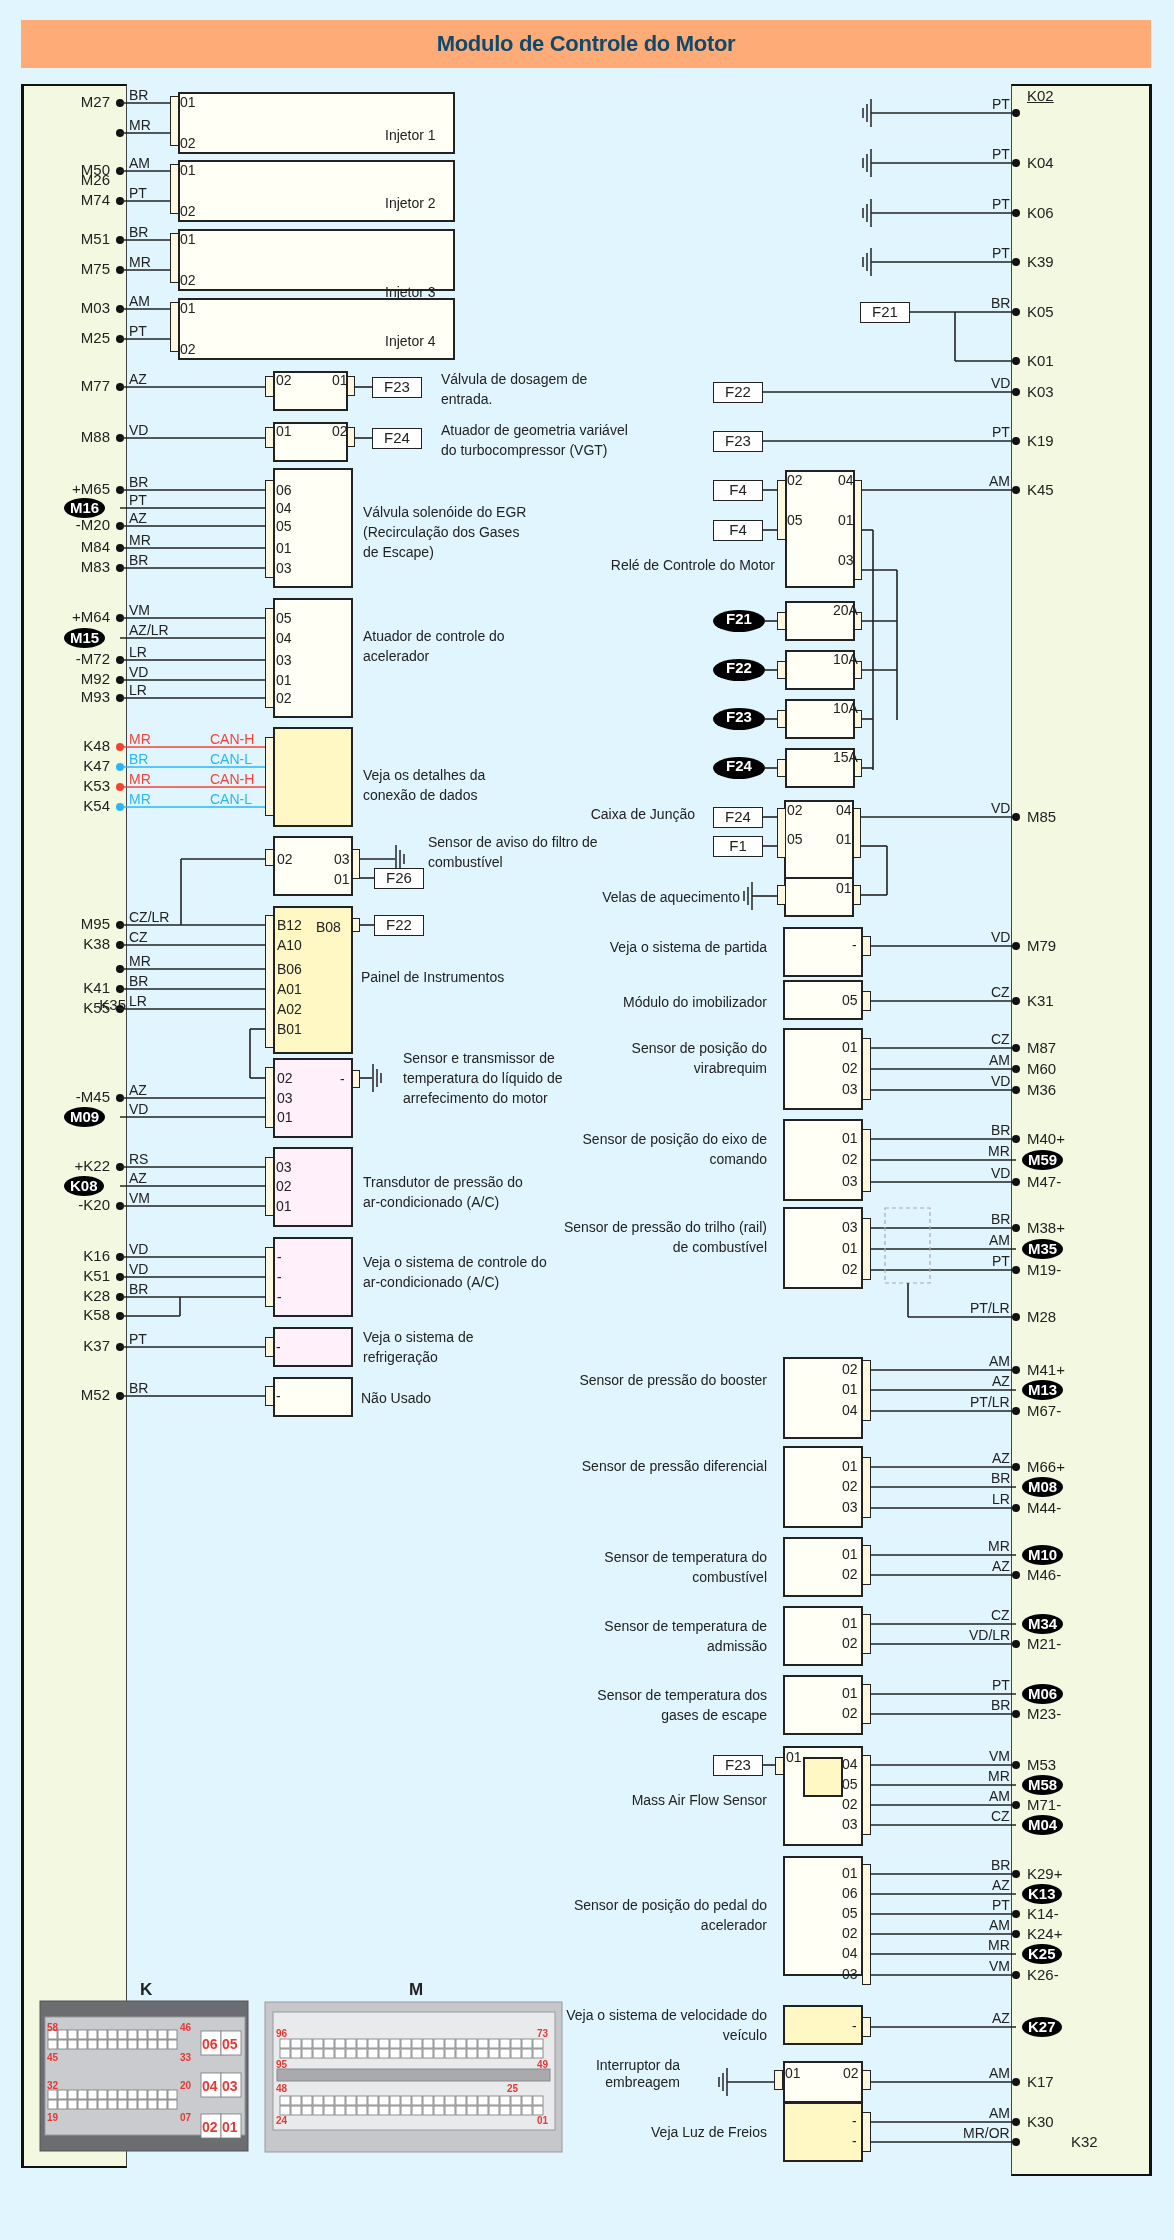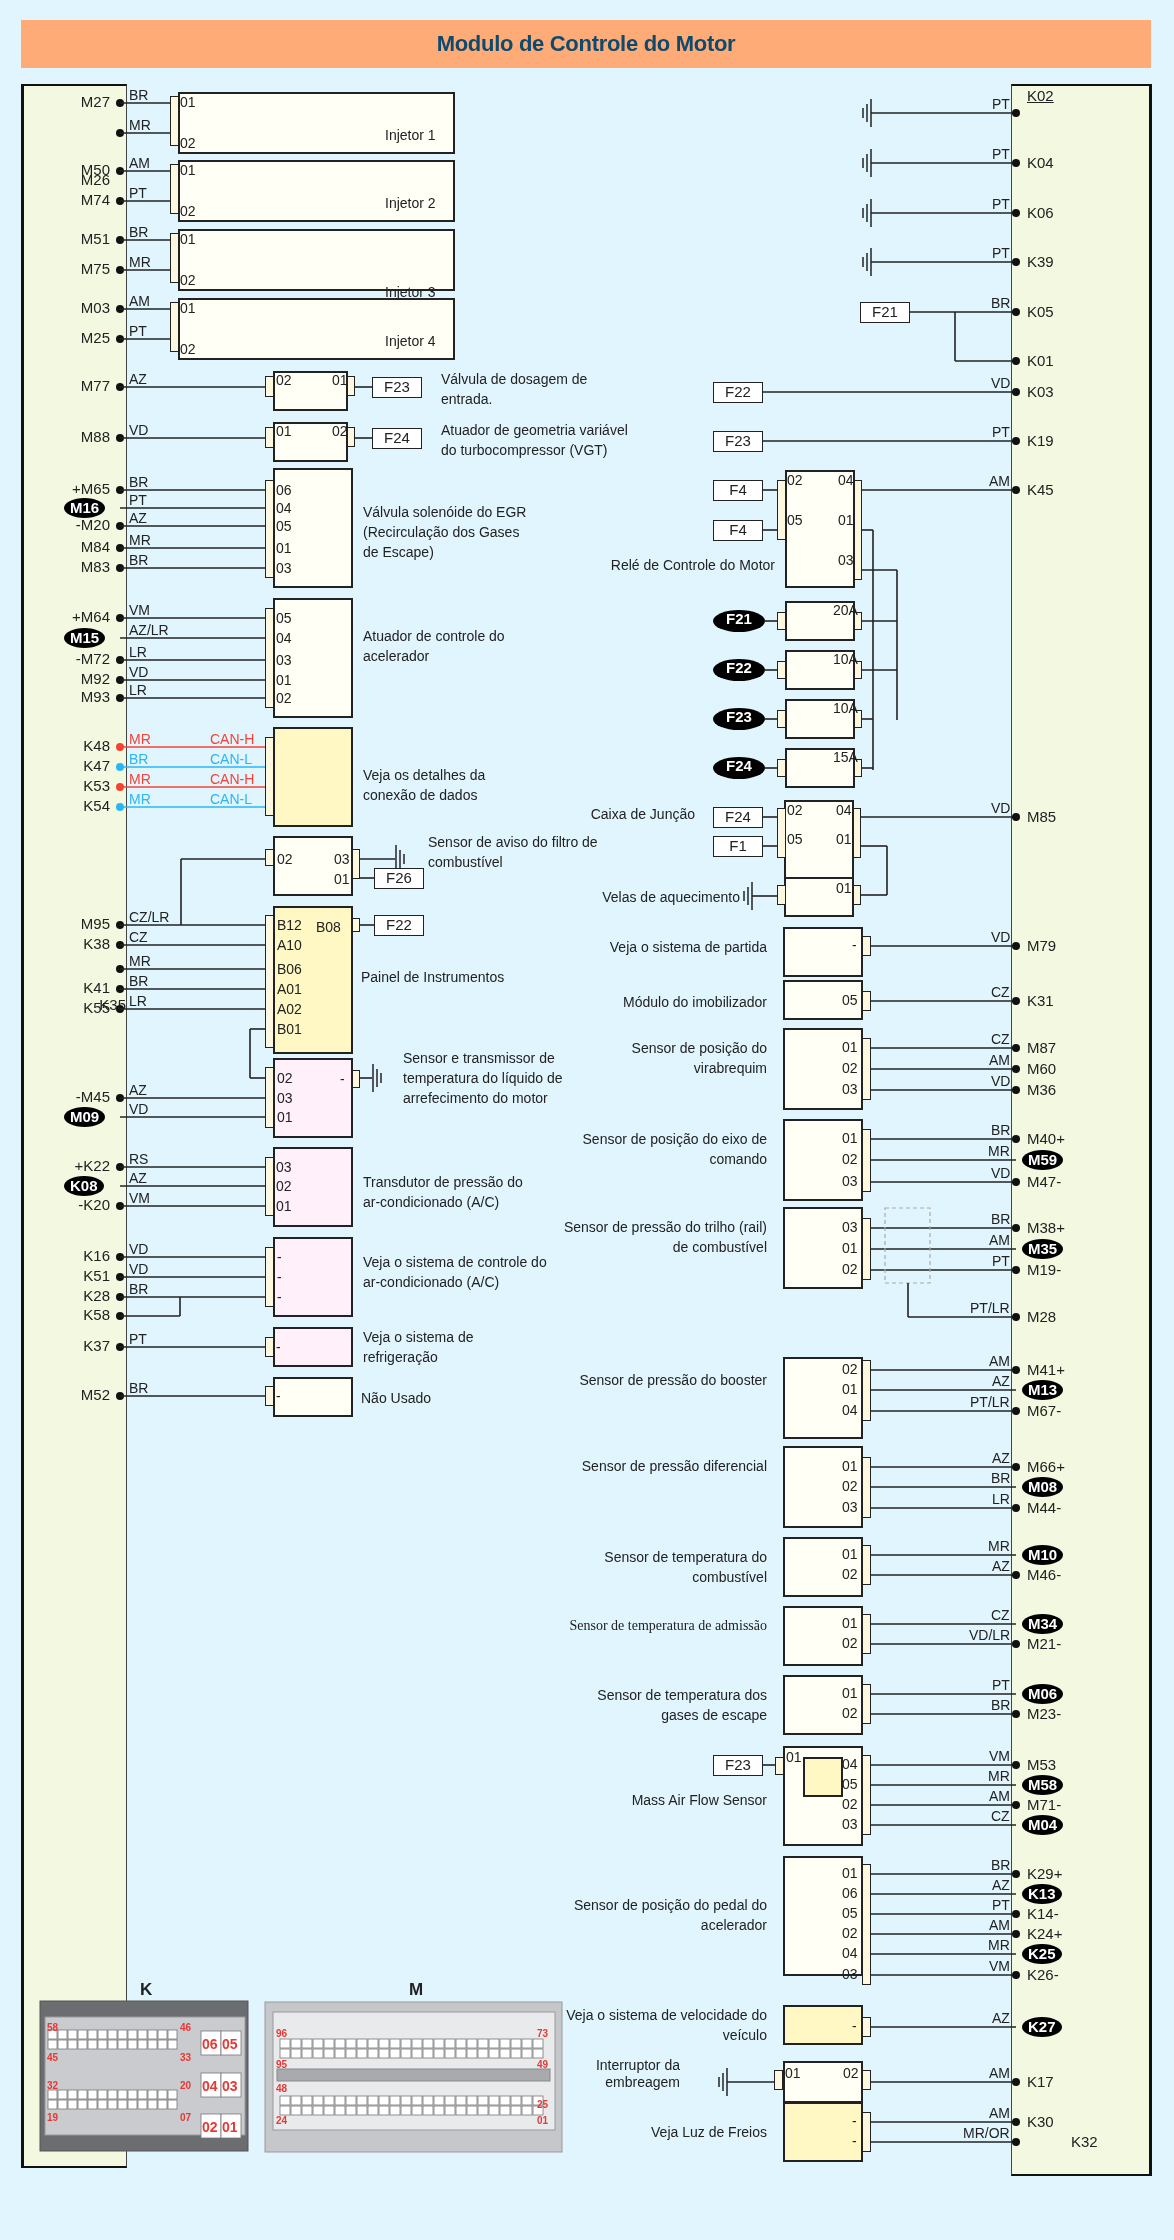--- a/index.html
+++ b/index.html
@@ -722,21 +722,21 @@
     <div class="pinnum" style="left: 180px; top: 2052px;">33</div>
     <div class="pinnum" style="left: 47px; top: 2080px;">32</div>
     <div class="pinnum" style="left: 180px; top: 2080px;">20</div>
     <div class="pinnum" style="left: 47px; top: 2112px;">19</div>
     <div class="pinnum" style="left: 180px; top: 2112px;">07</div>
     <div class="pinnum" style="left: 276px; top: 2028px;">96</div>
     <div class="pinnum" style="left: 537px; top: 2028px;">73</div>
     <div class="pinnum" style="left: 276px; top: 2059px;">95</div>
     <div class="pinnum" style="left: 537px; top: 2059px;">49</div>
     <div class="pinnum" style="left: 276px; top: 2083px;">48</div>
-    <div class="pinnum" style="left: 537px; top: 2083px; margin-top: 16px;">25</div>
+    <div class="pinnum" style="left: 507px; top: 2083px;">25</div>
     <div class="pinnum" style="left: 276px; top: 2115px;">24</div>
     <div class="pinnum" style="left: 537px; top: 2115px;">01</div>
     <div class="pinnum" style="left: 202px; top: 2036px; font-size: 14px;">06</div>
     <div class="pinnum" style="left: 222px; top: 2036px; font-size: 14px;">05</div>
     <div class="pinnum" style="left: 202px; top: 2078px; font-size: 14px;">04</div>
     <div class="pinnum" style="left: 222px; top: 2078px; font-size: 14px;">03</div>
     <div class="pinnum" style="left: 202px; top: 2119px; font-size: 14px;">02</div>
     <div class="pinnum" style="left: 222px; top: 2119px; font-size: 14px;">01</div>
     <div class="wire-lbl" style="left: 992px; top: 97px; text-align: right;">PT</div>
     <div class="pin" style="left: 1027px; top: 88px; text-decoration: underline;">K02</div>
@@ -890,21 +890,21 @@
     <div class="plabel" style="left: 842px; top: 1567px;">02</div>
     <div class="desc r" style="left: 560px; top: 1547px; width: 207px;">Sensor de temperatura do combustível</div>
     <div class="comp" style="left: 783px; top: 1606px; width: 80px; height: 60px;"></div>
     <div class="plug" style="left: 862px; top: 1614px; width: 9px; height: 40px;"></div>
     <div class="wire-lbl" style="left: 991px; top: 1608px; text-align: right;">CZ</div>
     <div class="pin badge" style="left: 1022px; top: 1614px;">M34</div>
     <div class="plabel" style="left: 842px; top: 1616px;">01</div>
     <div class="wire-lbl" style="left: 969px; top: 1628px; text-align: right;">VD/LR</div>
     <div class="pin" style="left: 1027px; top: 1636px;">M21-</div>
     <div class="plabel" style="left: 842px; top: 1636px;">02</div>
-    <div class="desc r" style="left: 560px; top: 1616px; width: 207px; font-family: Liberation Serif, serif;">Sensor de temperatura de admissão</div>
+    <div class="desc r" style="left: 560px; top: 1616px; width: 207px;">Sensor de temperatura de admissão</div>
     <div class="comp" style="left: 783px; top: 1675px; width: 80px; height: 60px;"></div>
     <div class="plug" style="left: 862px; top: 1684px; width: 9px; height: 40px;"></div>
     <div class="wire-lbl" style="left: 992px; top: 1678px; text-align: right;">PT</div>
     <div class="pin badge" style="left: 1022px; top: 1684px;">M06</div>
     <div class="plabel" style="left: 842px; top: 1686px;">01</div>
     <div class="wire-lbl" style="left: 991px; top: 1698px; text-align: right;">BR</div>
     <div class="pin" style="left: 1027px; top: 1706px;">M23-</div>
     <div class="plabel" style="left: 842px; top: 1706px;">02</div>
     <div class="desc r" style="left: 560px; top: 1685px; width: 207px;">Sensor de temperatura dos gases de escape</div>
     <div class="comp" style="left: 783px; top: 1746px; width: 80px; height: 100px;"></div>

